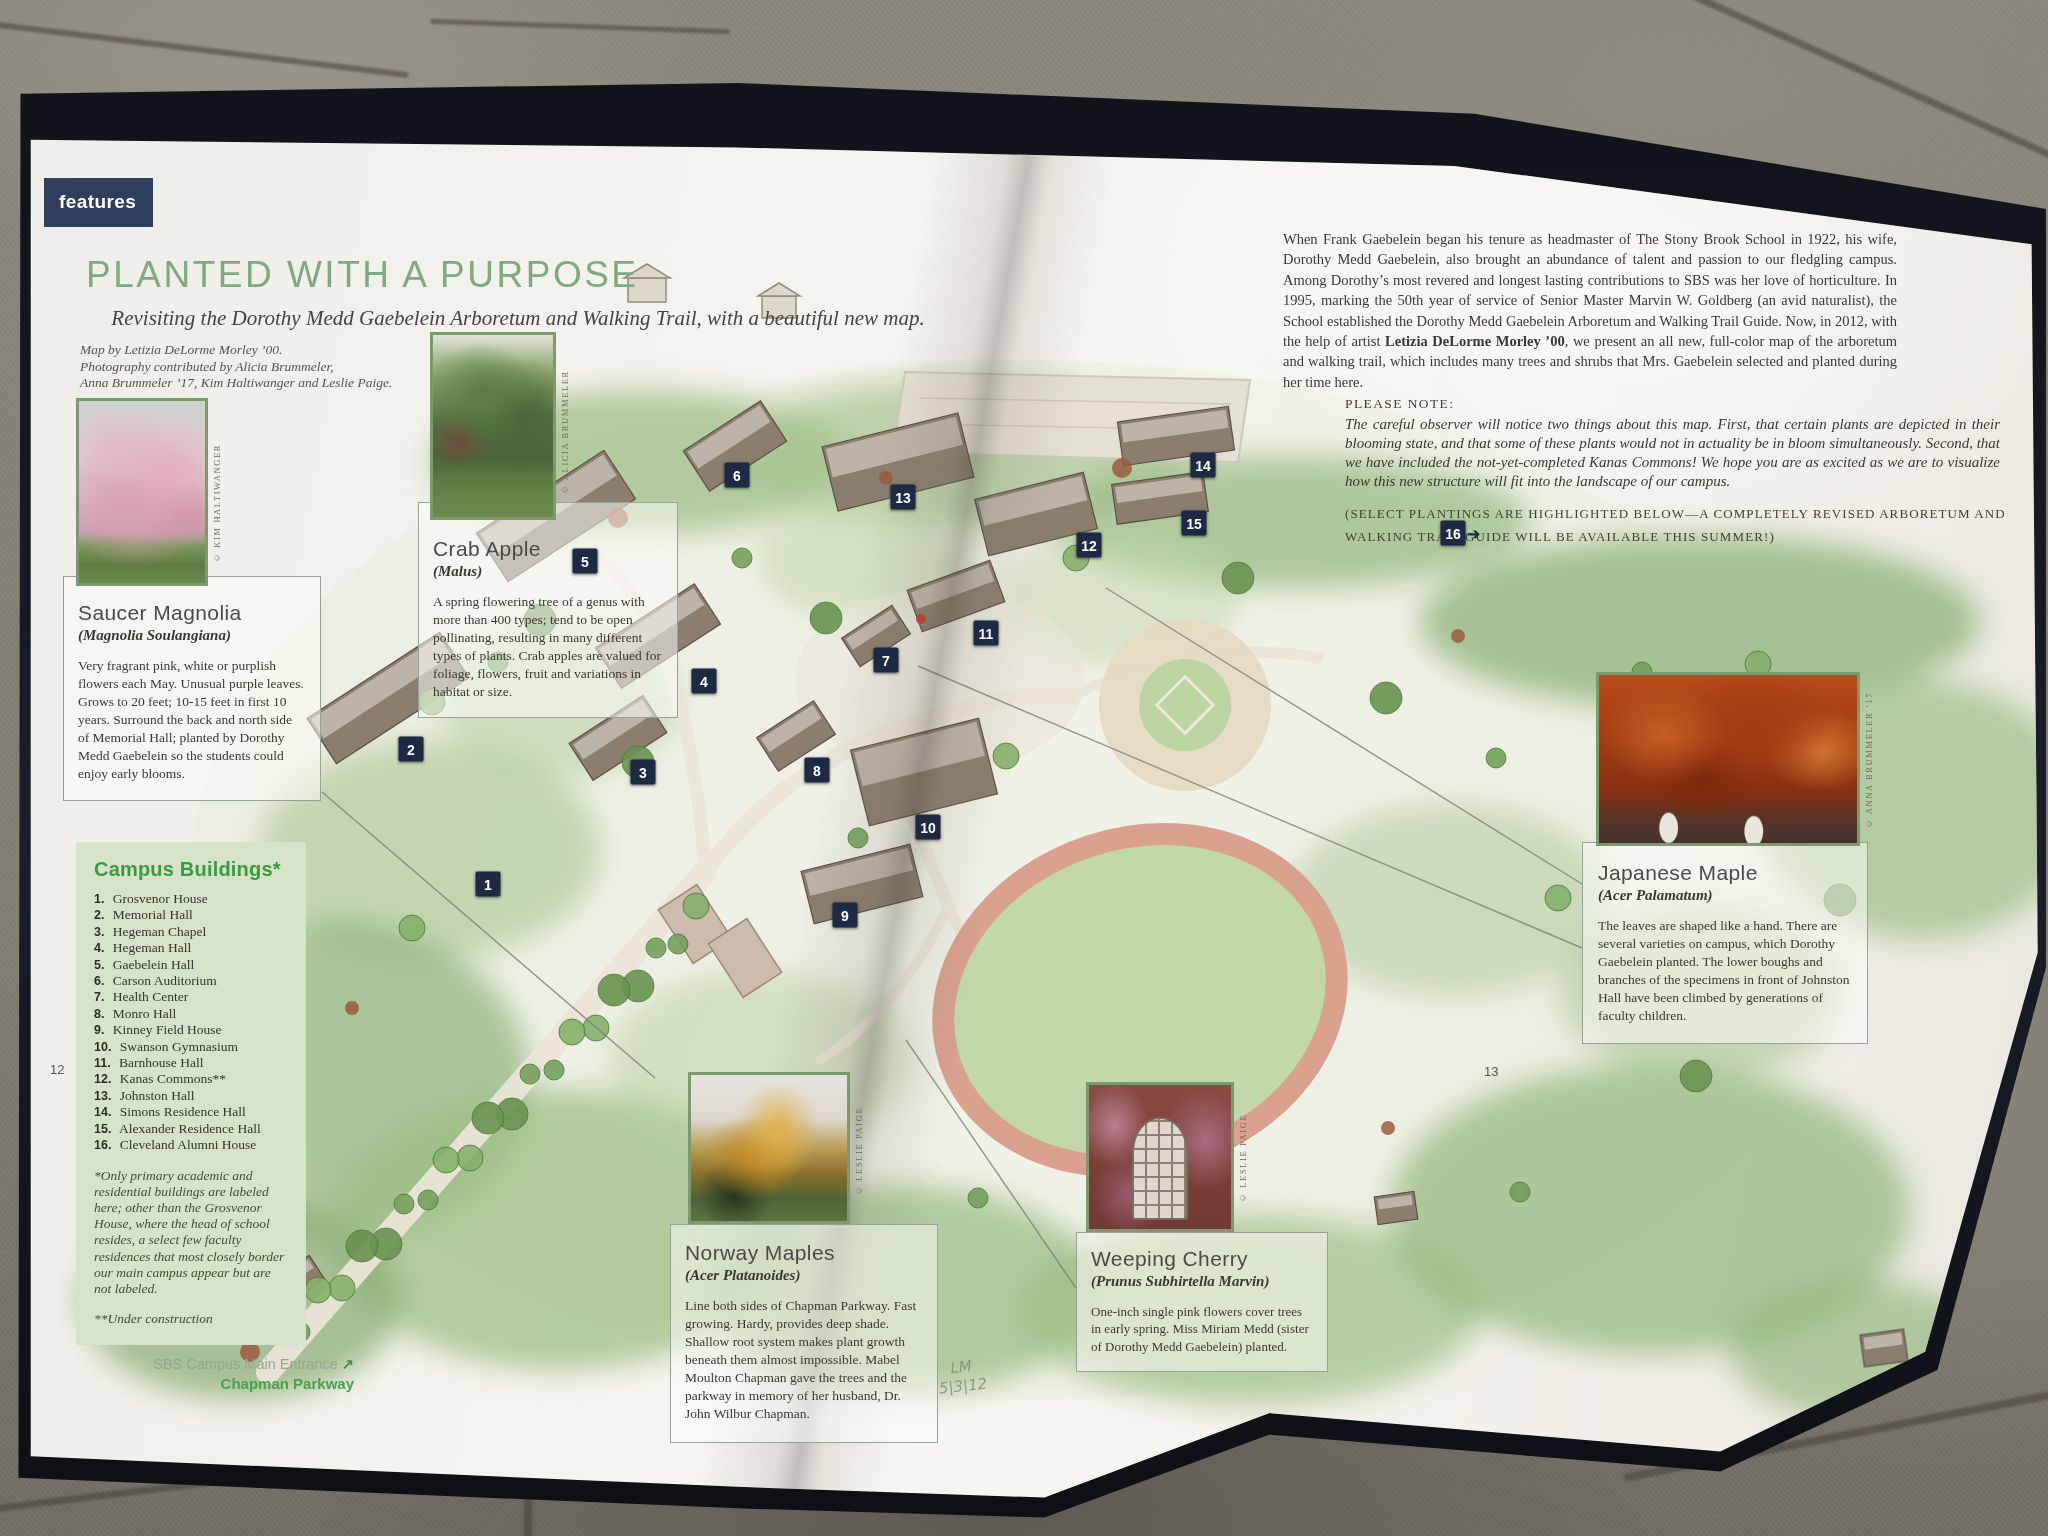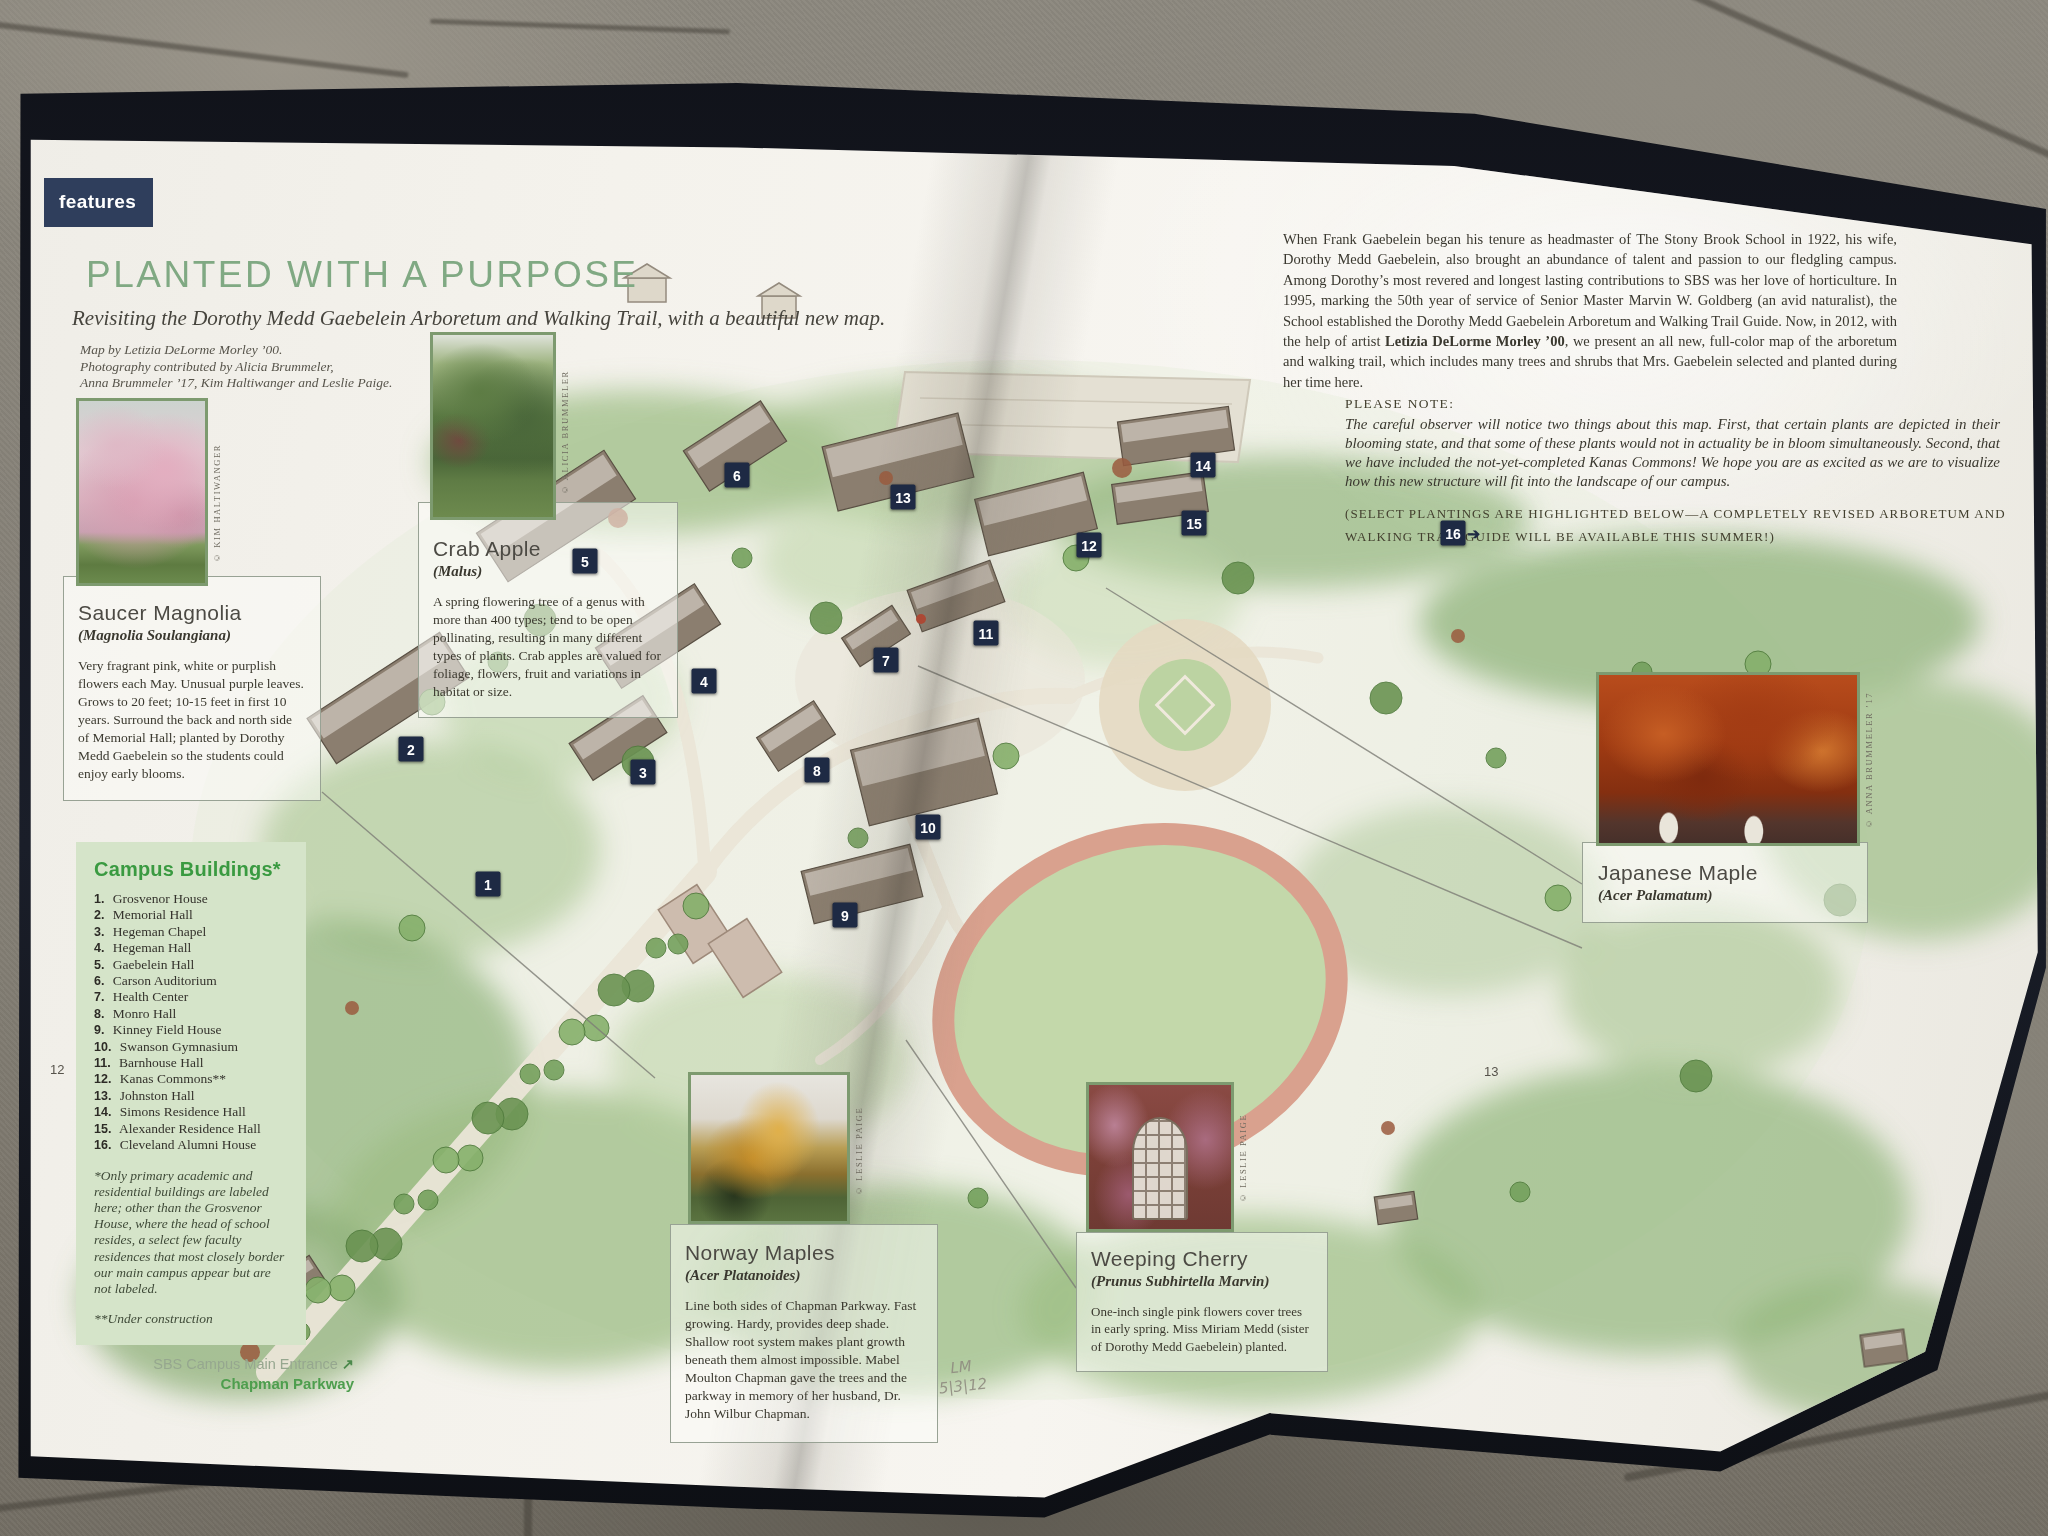--- a/index.html
+++ b/index.html
@@ -28,22 +28,22 @@
   }
   .spread::before{content:"";position:absolute;inset:0;
     background:linear-gradient(180deg, rgba(55,55,48,.22) 0%, rgba(55,55,48,0) 2.5%);}
   .gutter{position:absolute;left:742px;top:110px;width:320px;height:1460px;transform:rotate(10deg);
     background:linear-gradient(90deg, rgba(0,0,0,0) 22%, rgba(110,105,92,.16) 45%, rgba(70,66,58,.30) 52%, rgba(110,105,92,.13) 59%, rgba(0,0,0,0) 80%);}
   svg.mapart{position:absolute;left:0;top:0;}
   .features{position:absolute;left:44px;top:178px;background:#2f3e5c;color:#fff;
     font:bold 19px "Liberation Sans",sans-serif;letter-spacing:.4px;padding:13px 17px 14px 15px;text-align:center;}
   .title{position:absolute;left:86px;top:254px;color:#80a983;
     font:400 37px "Liberation Sans",sans-serif;letter-spacing:2.5px;}
-  .subtitle{position:absolute;left:72px;top:306px;width:860px;color:#46443d;
-    font:italic 21px "Liberation Serif",serif;}
+  .subtitle{position:absolute;left:88px;top:306px;width:860px;color:#46443d;
+    font:italic 21px "Liberation Serif",serif;text-align:center;}
   .credits{position:absolute;left:80px;top:342px;color:#57544b;
     font:italic 13.5px "Liberation Serif",serif;line-height:16.5px;}
   .credits span{display:block;}
   .pagenum{position:absolute;color:#56534b;font:13px "Liberation Sans",sans-serif;}
   
   .pbox{position:absolute;border:1.5px solid #98a294;background:rgba(252,251,247,.55);box-sizing:border-box;}
   .pbox .pname{font:400 21px "Liberation Sans",sans-serif;color:#4c4a44;letter-spacing:.4px;}
   .pbox .pspecies{font:italic bold 15px "Liberation Serif",serif;color:#3a382f;margin-top:2px;}
   .pbox .pdesc{font:13.5px "Liberation Serif",serif;color:#3b392f;line-height:1.34;margin-top:13px;}
   .photo{position:absolute;border:3px solid #7d9a6f;box-sizing:border-box;}
@@ -388,20 +388,21 @@
 
     <div class="noteblock">
       <div class="notelabel">PLEASE NOTE:</div>
       <div class="notetext">The careful observer will notice two things about this map.  First, that certain plants are depicted in their blooming state, and that some of these plants would not in actuality be in bloom simultaneously. Second, that we have included the not-yet-completed Kanas Commons!  We hope you are as excited as we are to visualize how this new structure will fit into the landscape of our campus.</div>
     </div>
     <div class="selectnote">(SELECT PLANTINGS ARE HIGHLIGHTED BELOW—A COMPLETELY REVISED ARBORETUM AND WALKING TRAIL GUIDE WILL BE AVAILABLE THIS SUMMER!)</div>
 
     <div class="pbox" style="left:1582px;top:842px;width:286px;padding:18px 15px 18px 15px;">
       <div class="pname">Japanese Maple</div>
       <div class="pspecies">(Acer Palamatum)</div>
+      <div class="pdesc">The leaves are shaped like a hand. There are several varieties on campus, which Dorothy Gaebelein planted. The lower boughs and branches of the specimens in front of Johnston Hall have been climbed by generations of faculty children.</div>
     </div>
     <div class="photo ph-jmaple"></div>
     <div class="pcredit" style="left:1864px;top:676px;height:168px;">© ANNA BRUMMELER ’17</div>
 
     <div class="pbox" style="left:670px;top:1224px;width:268px;padding:16px 14px 18px 14px;">
       <div class="pname">Norway Maples</div>
       <div class="pspecies">(Acer Platanoides)</div>
       <div class="pdesc">Line both sides of Chapman Parkway. Fast growing. Hardy, provides deep shade. Shallow root system makes plant growth beneath them almost impossible. Mabel Moulton Chapman gave the trees and the parkway in memory of her husband, Dr. John Wilbur Chapman.</div>
     </div>
     <div class="photo ph-norway"></div>

